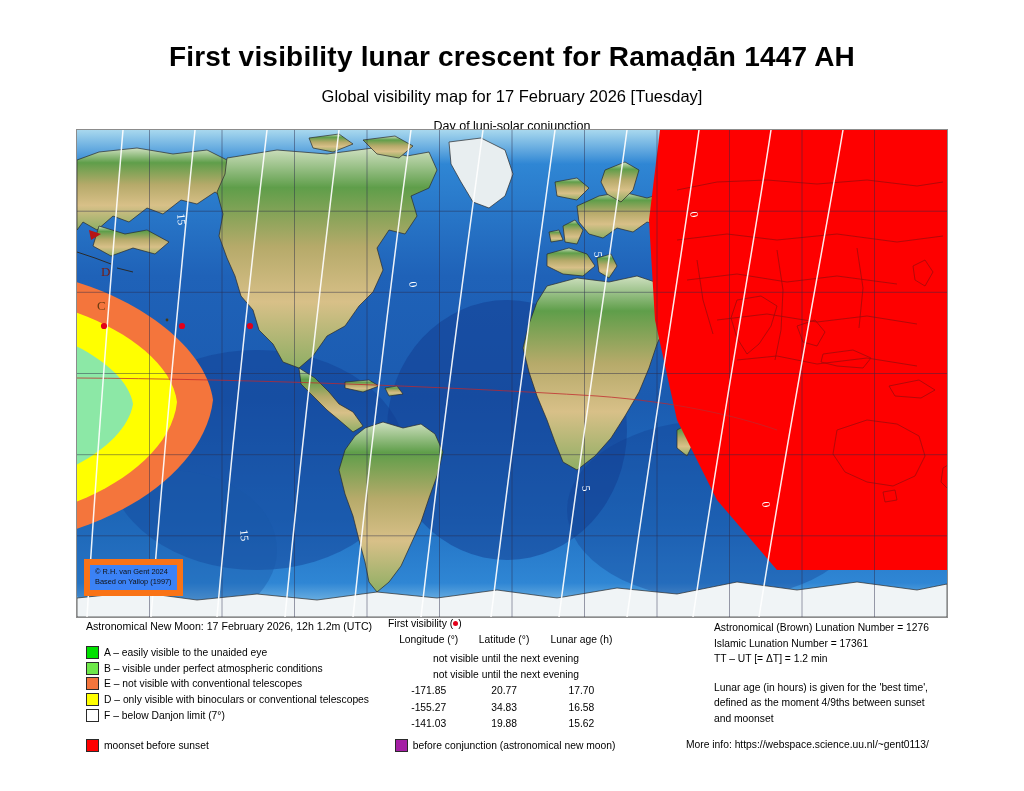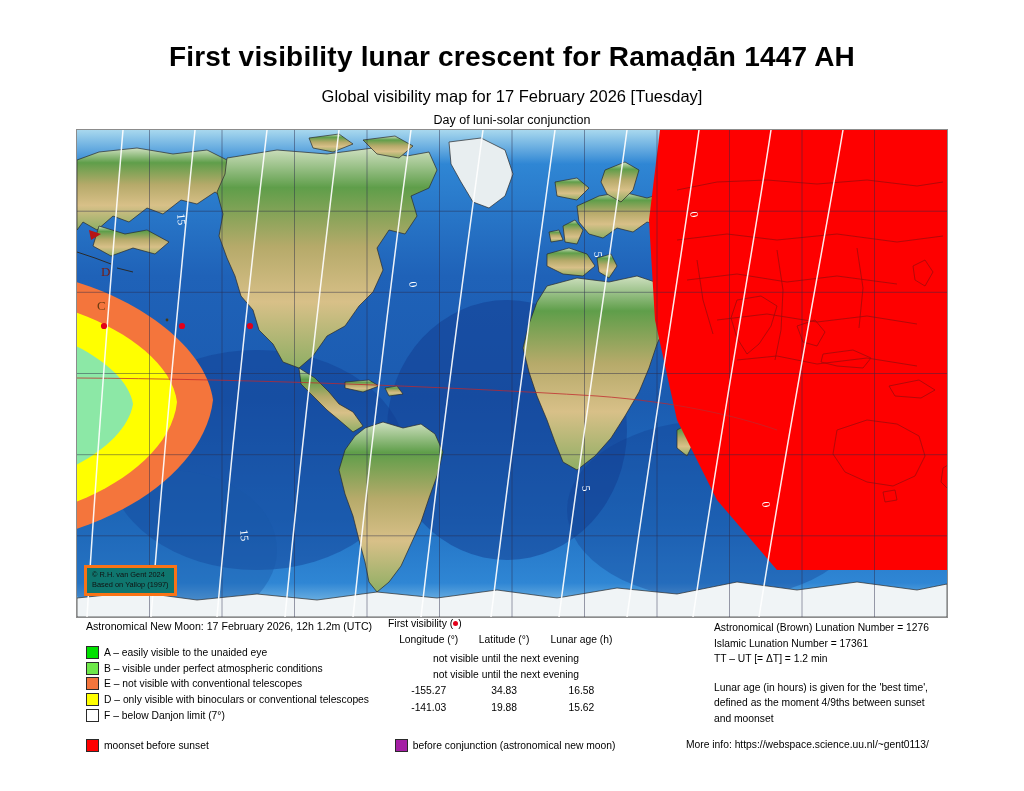--- a/index.html
+++ b/index.html
@@ -32,21 +32,21 @@
     line-height: 1.05;
   }
   #subtitle {
     font-size: 16.5px;
     margin: 0;
     padding-top: 16px;
     line-height: 1.1;
   }
   #subsubtitle {
     font-size: 12.5px;
-    margin: 2px;
+    margin: 8px;
     padding-top: 6px;
     line-height: 1.1;
   }
 
   
   #map-frame {
     position: absolute;
     left: 76px;
     top: 129px;
     width: 872px;
@@ -55,22 +55,22 @@
     background: #b9dff2;
     box-sizing: border-box;
     overflow: hidden;
   }
   #map-svg { display:block; width: 870px; height: 487px; }
 
   #copyright-box {
     position: absolute;
     left: 7px;
     bottom: 21px;
-    background: #0f766e;
-    border: 3px solid #f97316;
+    background: #3b82f6;
+    border: 6px solid #f97316;
     padding: 2px 5px 3px 5px;
     font-size: 7.4px;
     line-height: 1.35;
     color: #111;
     white-space: nowrap;
   }
 
   
   #newmoon-line {
     position: absolute;
@@ -447,20 +447,25 @@
       </tr>
     </thead>
     <tbody>
       <tr>
         <td class="span" colspan="3">not visible until the next evening</td>
       </tr>
       <tr>
         <td class="span" colspan="3">not visible until the next evening</td>
       </tr>
       <tr>
+        <td>-171.85</td>
+        <td>20.77</td>
+        <td>17.70</td>
+      </tr>
+      <tr>
         <td>-155.27</td>
         <td>34.83</td>
         <td>16.58</td>
       </tr>
       <tr>
         <td>-141.03</td>
         <td>19.88</td>
         <td>15.62</td>
       </tr>
     </tbody>

